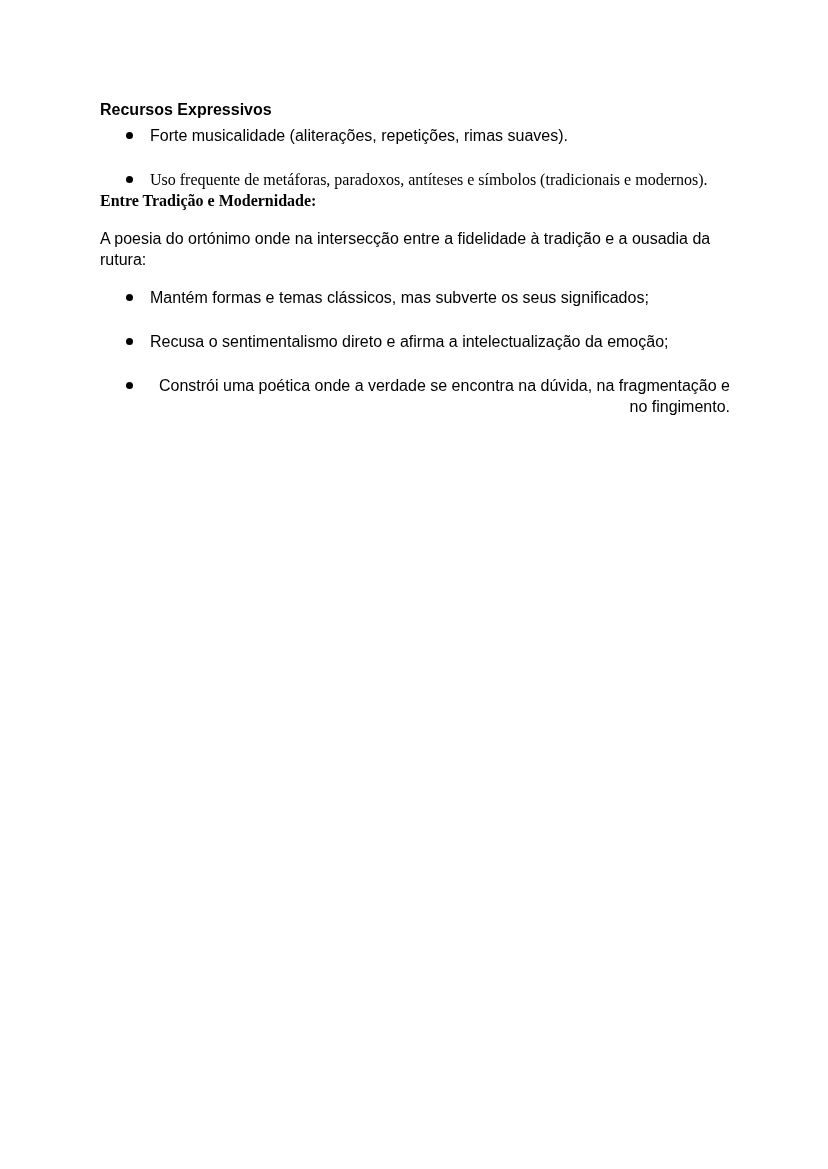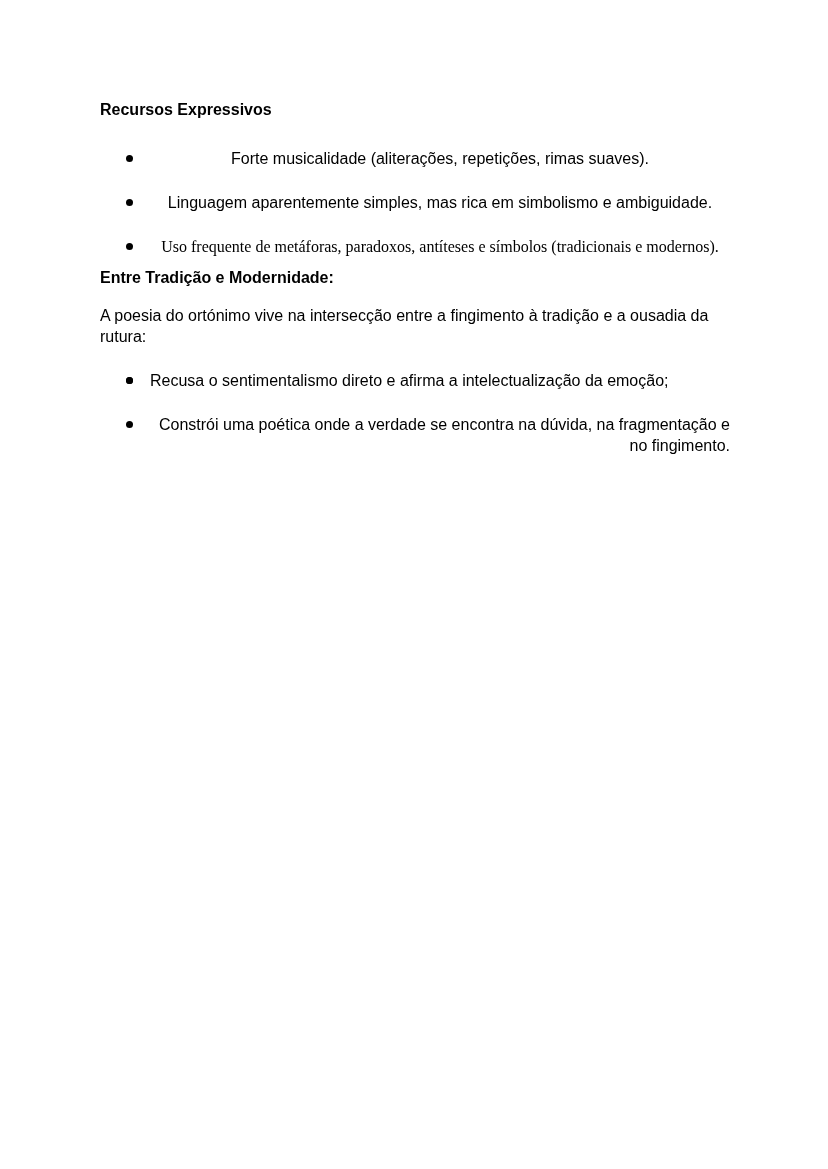--- a/index.html
+++ b/index.html
@@ -59,40 +59,37 @@
       background: #000000;
     }
   </style>
 </head>
 <body>
 
 <div class="page">
   <div class="content">
 
     <h2 class="heading">Recursos Expressivos</h2>
-    <ul class="bullets" style="margin-top:28px;text-align:center;">
+    <ul class="bullets" style="margin-top:5px;">
       <li>
         <span class="dot"></span>
         <span>Forte musicalidade (aliterações, repetições, rimas suaves).</span>
-      </li>
-      <li style="margin-top:23px;">
-        <span class="dot"></span>
-        <span>Linguagem aparentemente simples, mas rica em simbolismo e ambiguidade.</span>
       </li>
       <li style="margin-top:23px;font-family:Liberation Serif, serif;">
         <span class="dot"></span>
         <span>Uso frequente de metáforas, paradoxos, antíteses e símbolos (tradicionais e modernos).</span>
       </li>
     </ul>
 
-    <h2 class="heading" style="margin-top:10px;">Entre Tradição e Modernidade:</h2>
-    <p class="para" style="margin-top:17px;">A poesia do ortónimo vive na intersecção entre a fingimento à tradição e a ousadia da rutura:</p>
+    <h2 class="heading" style="margin-top:0;font-family:Liberation Serif, serif;">Entre Tradição e Modernidade:</h2>
+    <p class="para" style="margin-top:17px;">A poesia do ortónimo onde na intersecção entre a fidelidade à tradição e a ousadia da rutura:</p>
     <ul class="bullets" style="margin-top:17px;">
       <li>
         <span class="dot"></span>
+        <span>Mantém formas e temas clássicos, mas subverte os seus significados;</span>
       </li>
       <li style="margin-top:23px;">
         <span class="dot"></span>
         <span>Recusa o sentimentalismo direto e afirma a intelectualização da emoção;</span>
       </li>
       <li style="margin-top:23px;text-align:right;">
         <span class="dot"></span>
         <span>Constrói uma poética onde a verdade se encontra na dúvida, na fragmentação e no fingimento.</span>
       </li>
     </ul>

